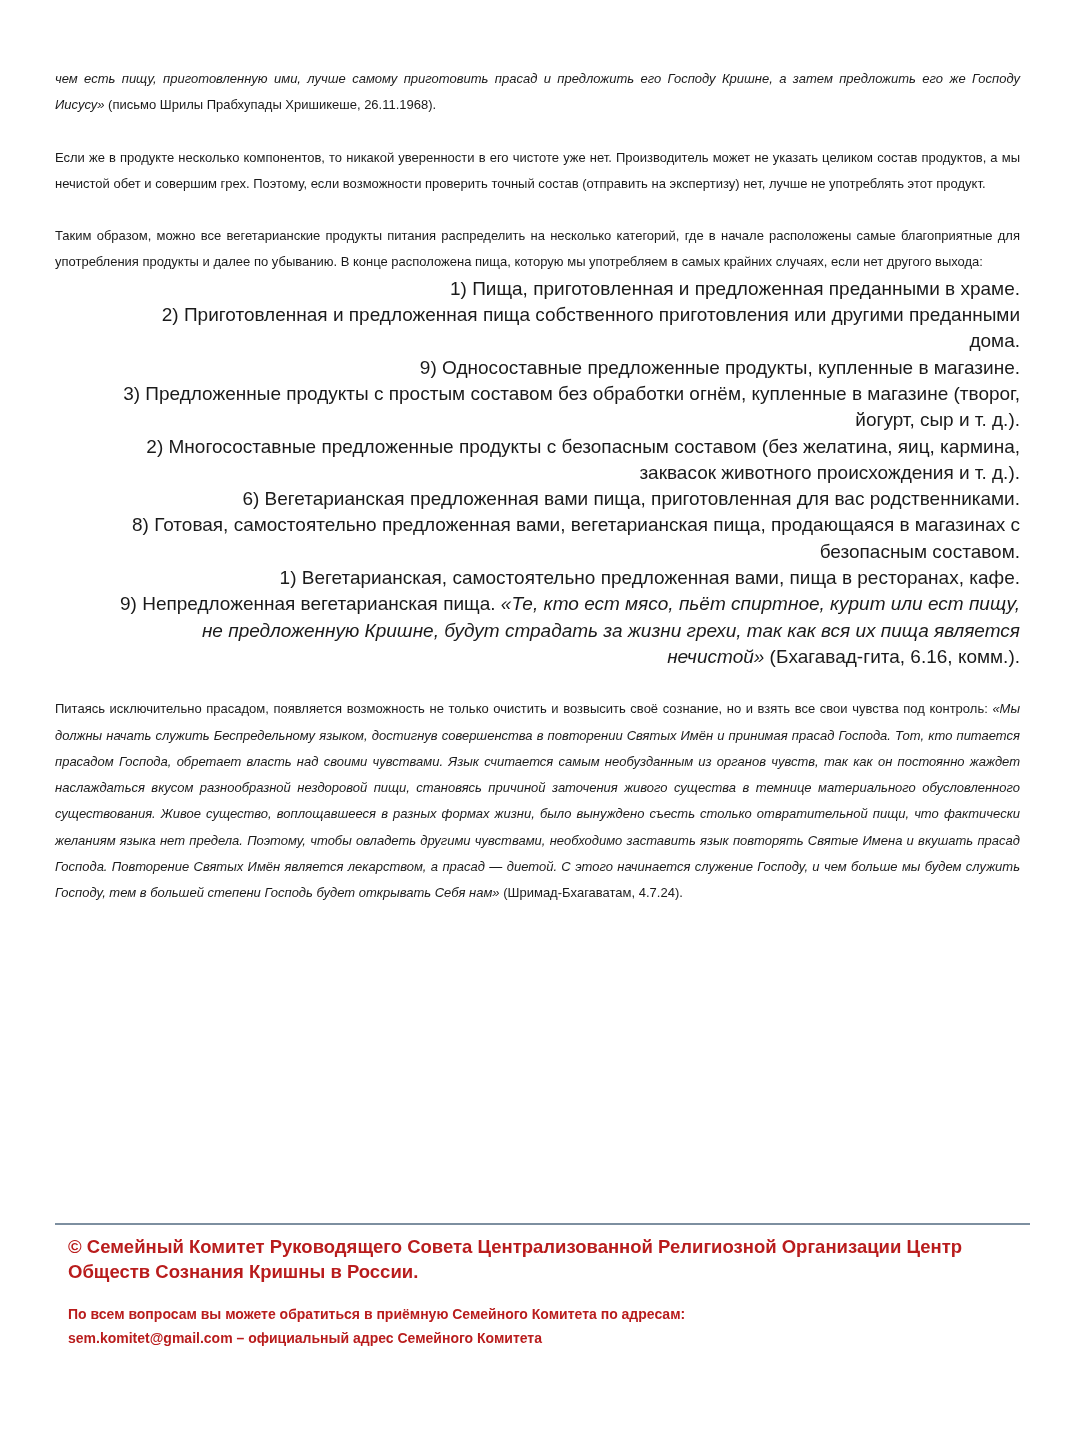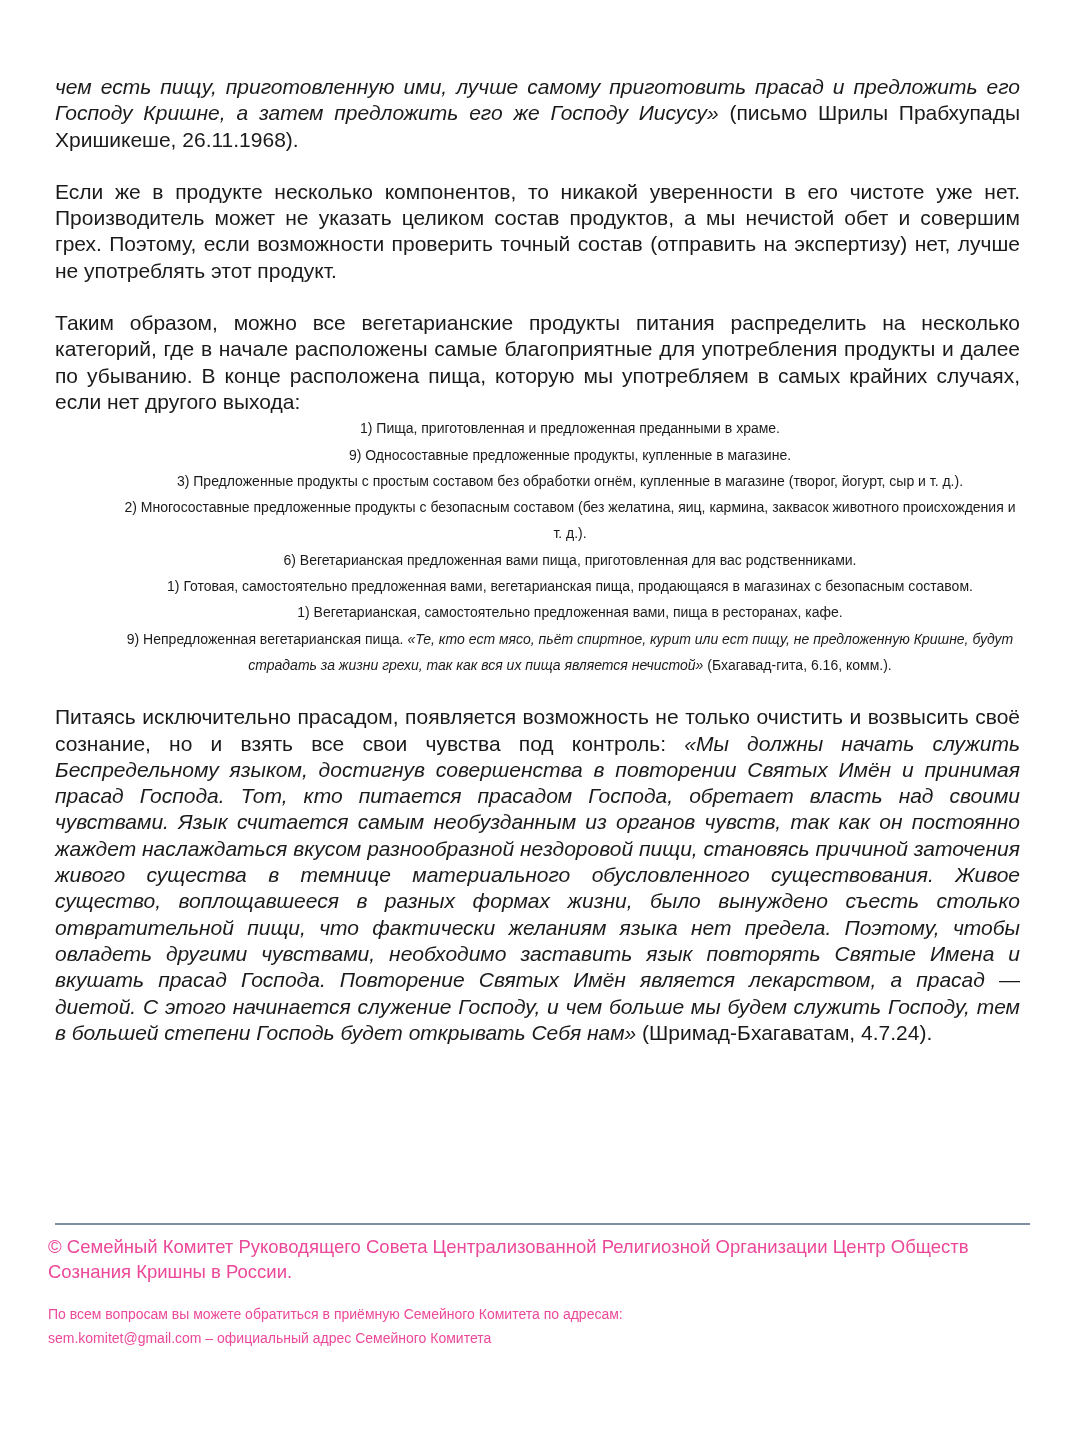--- a/index.html
+++ b/index.html
@@ -1,46 +1,47 @@
 <!DOCTYPE html>
 <html><head>
 <meta charset="utf-8">
 <style>
   html, body { margin: 0; padding: 0; background: #ffffff; }
   body { width: 1080px; height: 1447px; position: relative; overflow: hidden;
          font-family: "Liberation Sans", sans-serif; color: #1a1a1a; }
   .page { position: absolute; left: 55px; top: 66px; width: 965px; }
-  .para { font-size: 21px; line-height: 26.3px; text-align: justify; margin: 8px 0 26px 0; }
+  .para { font-size: 13px; line-height: 26.3px; text-align: justify; margin: 0 0 26px 0; }
   .para:last-child { margin-bottom: 0; }
   .it { font-style: italic; }
   .list { margin: 0 0 26px 65px; padding: 0; list-style: none; }
-  .list li { font-size: 14px; line-height: 26.3px; text-align: center; }
+  .list li { font-size: 19px; line-height: 26.3px; text-align: right; }
   .divider { position: absolute; left: 55px; top: 1223px; width: 975px; height: 0;
              border-top: 2px solid #7d8fa0; }
-  .footer { position: absolute; left: 48px; top: 1234px; width: 975px; color: #ec4899; font-weight: normal; }
+  .footer { position: absolute; left: 68px; top: 1234px; width: 975px; color: #b91c1c; font-weight: bold; }
   .footer .copy { font-size: 18.5px; line-height: 25px; margin: 0; }
   .footer .contact { font-size: 14px; line-height: 24px; margin: 18px 0 0 0; }
 </style>
 </head>
 <body>
 
 <div class="page">
   <p class="para"><span class="it">чем есть пищу, приготовленную ими, лучше самому приготовить прасад и предложить его Господу Кришне, а затем предложить его же Господу Иисусу»</span><span> (письмо Шрилы Прабхупады Хришикеше, 26.11.1968).</span></p>
 
   <p class="para">Если же в продукте несколько компонентов, то никакой уверенности в его чистоте уже нет. Производитель может не указать целиком состав продуктов, а мы нечистой обет и совершим грех. Поэтому, если возможности проверить точный состав (отправить на экспертизу) нет, лучше не употреблять этот продукт.</p>
 
   <p class="para" style="margin-bottom:0">Таким образом, можно все вегетарианские продукты питания распределить на несколько категорий, где в начале расположены самые благоприятные для употребления продукты и далее по убыванию. В конце расположена пища, которую мы употребляем в самых крайних случаях, если нет другого выхода:</p>
 
   <ul class="list">
     <li>1) Пища, приготовленная и предложенная преданными в храме.</li>
+    <li>2) Приготовленная и предложенная пища собственного приготовления или другими преданными дома.</li>
     <li>9) Односоставные предложенные продукты, купленные в магазине.</li>
     <li>3) Предложенные продукты с простым составом без обработки огнём, купленные в магазине (творог, йогурт, сыр и т. д.).</li>
     <li>2) Многосоставные предложенные продукты с безопасным составом (без желатина, яиц, кармина, заквасок животного происхождения и т. д.).</li>
     <li>6) Вегетарианская предложенная вами пища, приготовленная для вас родственниками.</li>
-    <li>1) Готовая, самостоятельно предложенная вами, вегетарианская пища, продающаяся в магазинах с безопасным составом.</li>
+    <li>8) Готовая, самостоятельно предложенная вами, вегетарианская пища, продающаяся в магазинах с безопасным составом.</li>
     <li>1) Вегетарианская, самостоятельно предложенная вами, пища в ресторанах, кафе.</li>
     <li><span>9) Непредложенная вегетарианская пища. </span><span class="it">«Те, кто ест мясо, пьёт спиртное, курит или ест пищу, не предложенную Кришне, будут страдать за жизни грехи, так как вся их пища является нечистой»</span><span> (Бхагавад-гита, 6.16, комм.).</span></li>
   </ul>
 
   <p class="para"><span>Питаясь исключительно прасадом, появляется возможность не только очистить и возвысить своё сознание, но и взять все свои чувства под контроль: </span><span class="it">«Мы должны начать служить Беспредельному языком, достигнув совершенства в повторении Святых Имён и принимая прасад Господа. Тот, кто питается прасадом Господа, обретает власть над своими чувствами. Язык считается самым необузданным из органов чувств, так как он постоянно жаждет наслаждаться вкусом разнообразной нездоровой пищи, становясь причиной заточения живого существа в темнице материального обусловленного существования. Живое существо, воплощавшееся в разных формах жизни, было вынуждено съесть столько отвратительной пищи, что фактически желаниям языка нет предела. Поэтому, чтобы овладеть другими чувствами, необходимо заставить язык повторять Святые Имена и вкушать прасад Господа. Повторение Святых Имён является лекарством, а прасад — диетой. С этого начинается служение Господу, и чем больше мы будем служить Господу, тем в большей степени Господь будет открывать Себя нам»</span><span> (Шримад-Бхагаватам, 4.7.24).</span></p>
 </div>
 
 <div class="divider"></div>
 
 <div class="footer">

